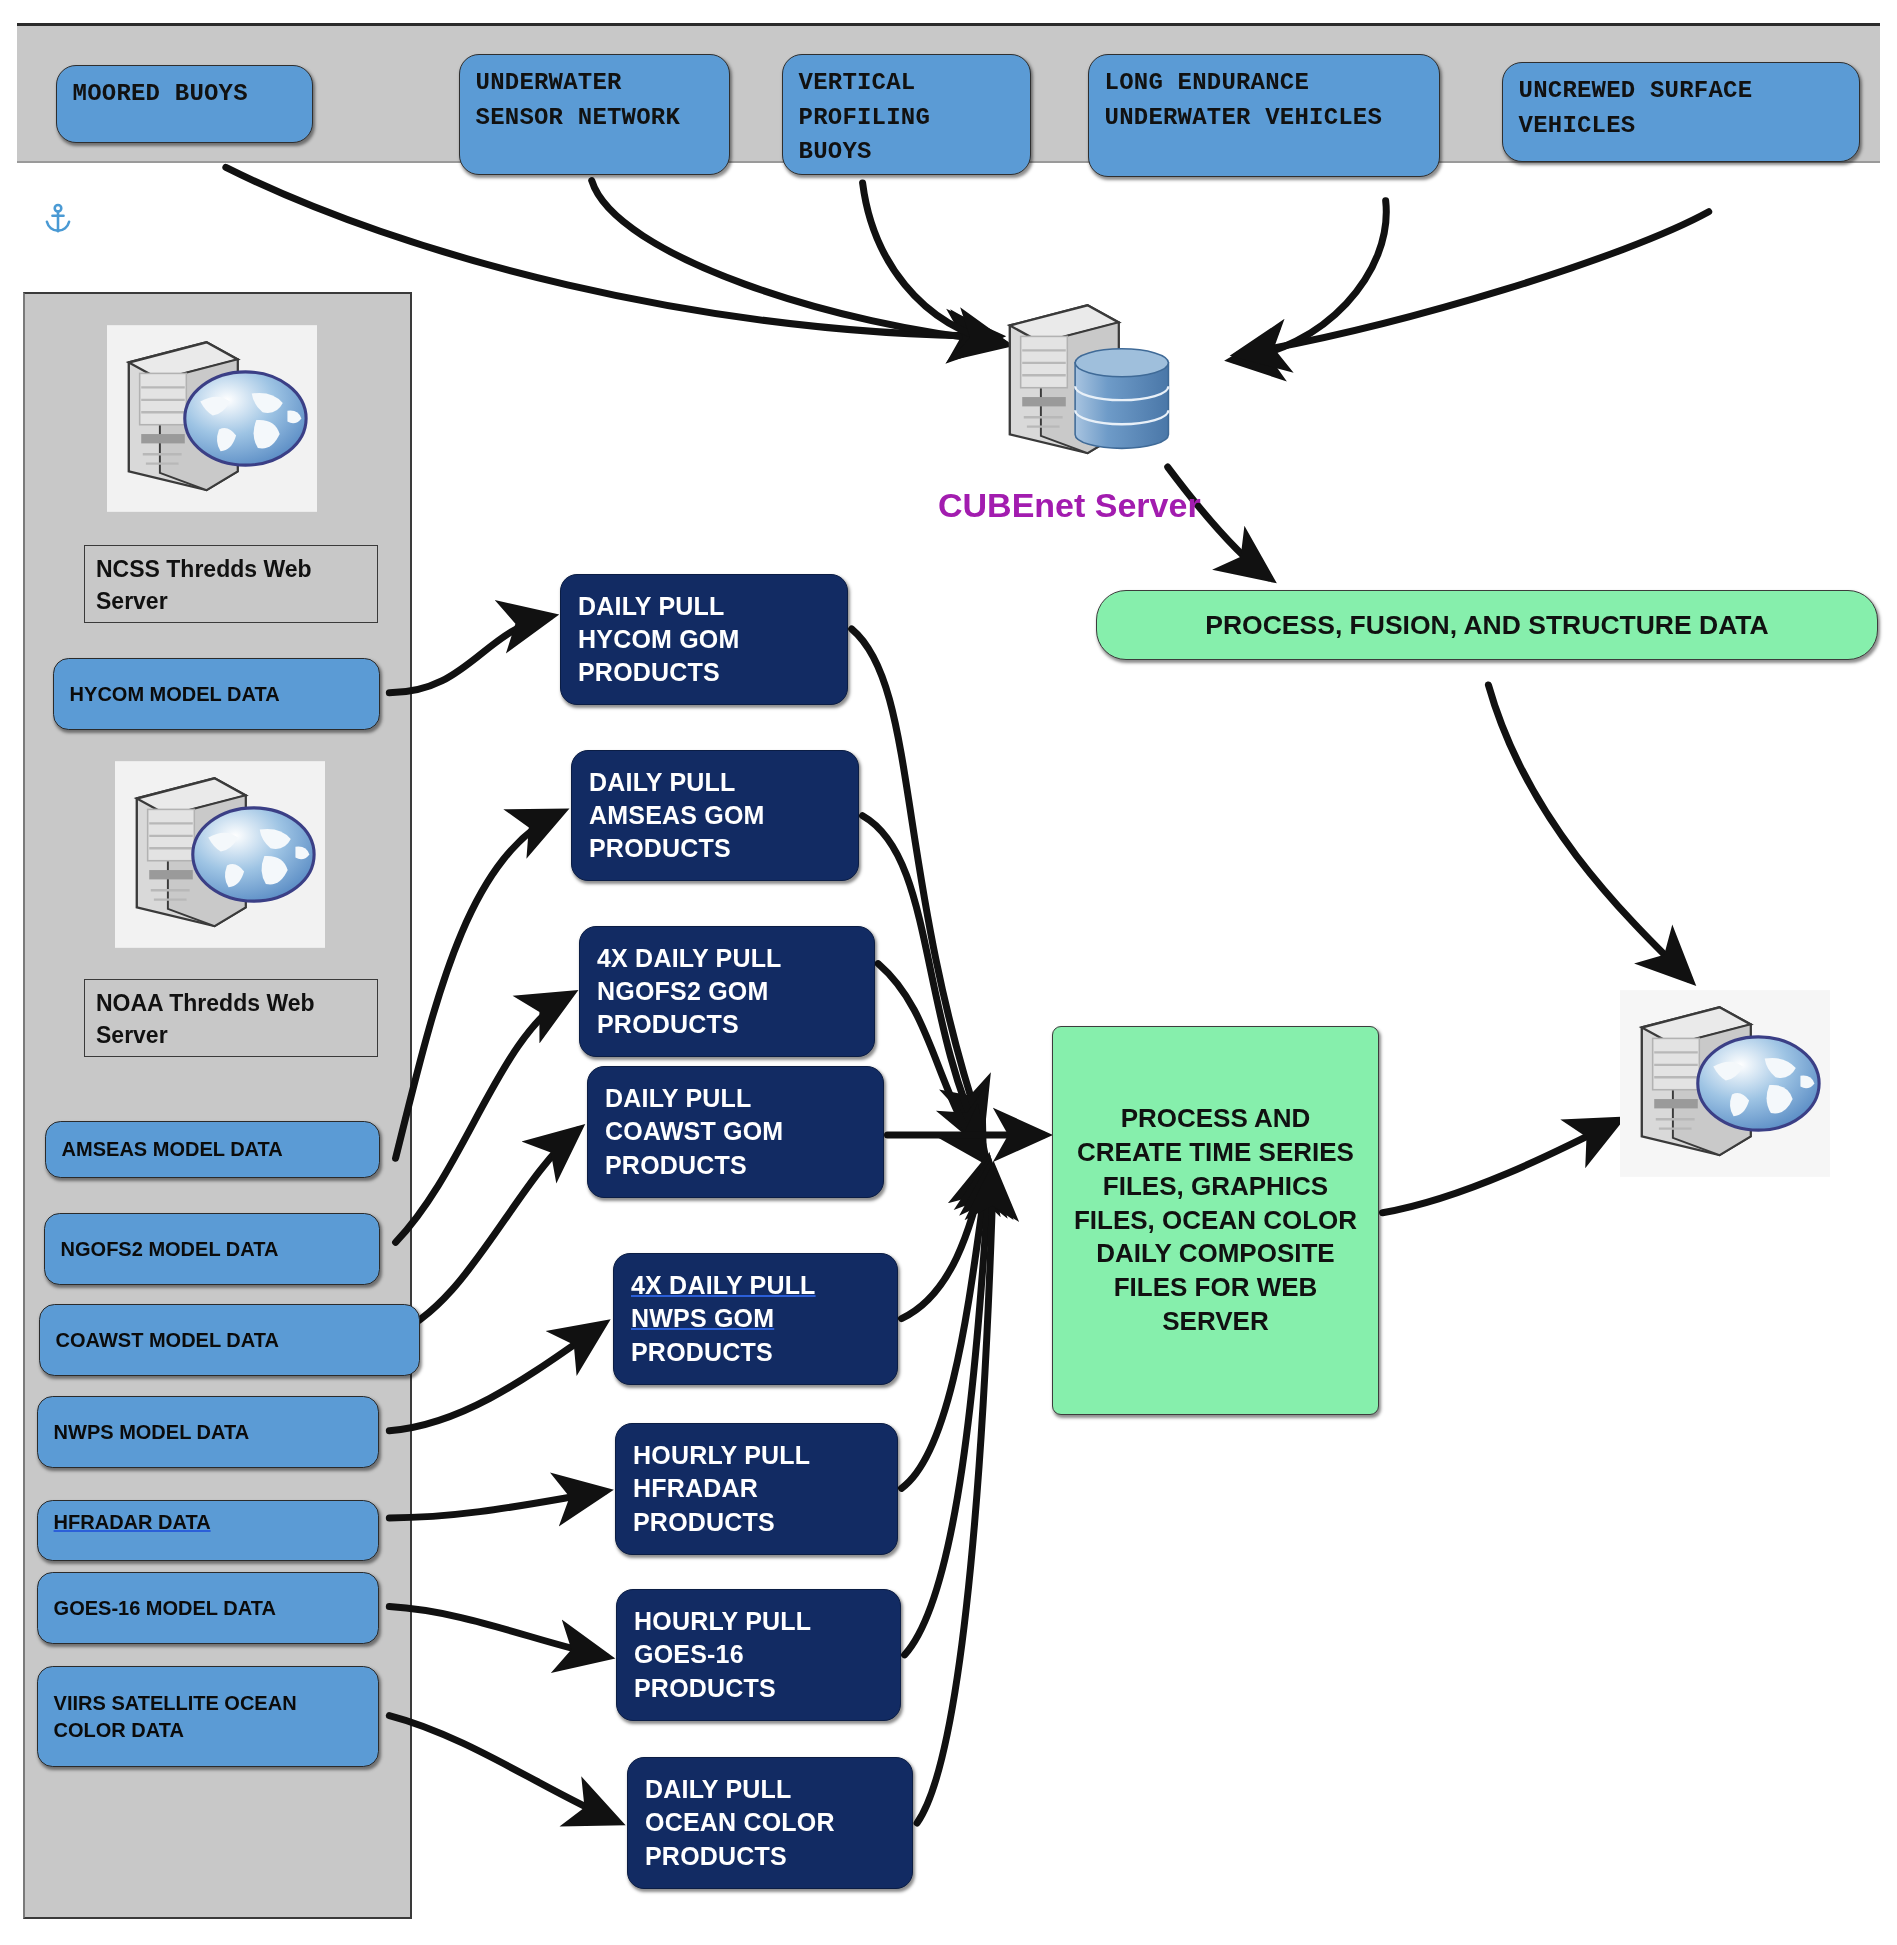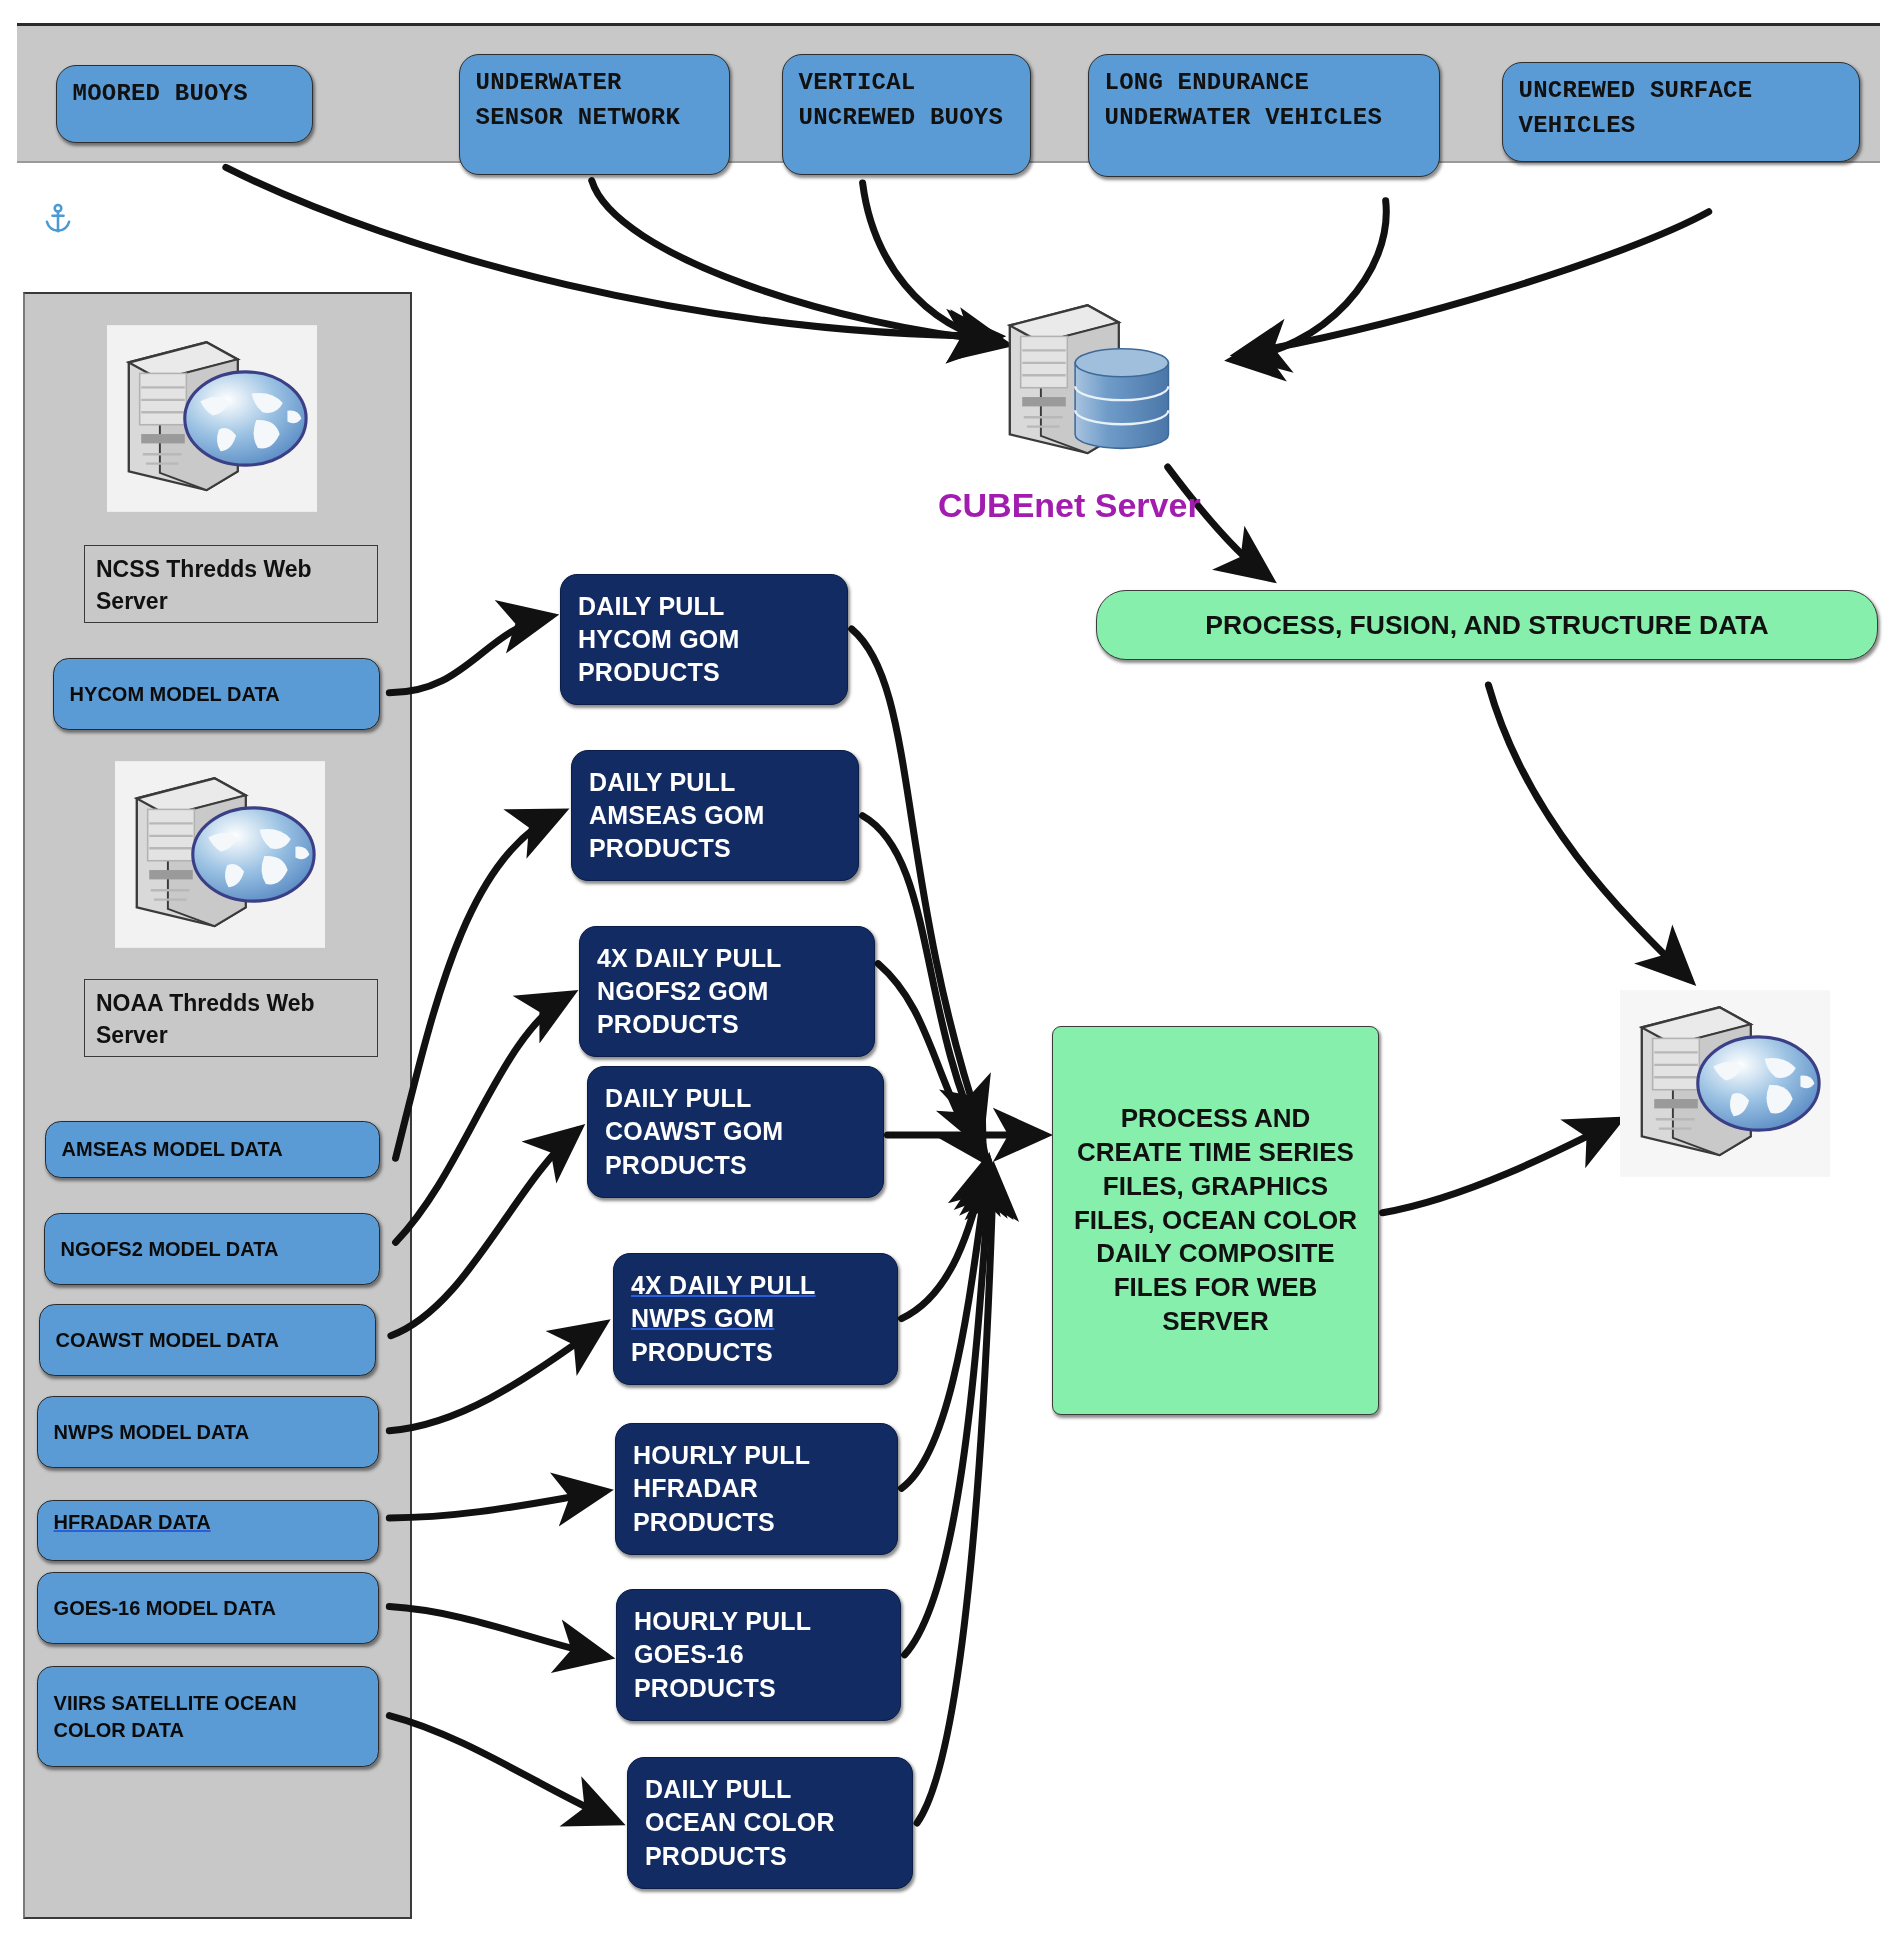--- a/index.html
+++ b/index.html
@@ -117,21 +117,21 @@
 
   <div class="node src" style="left:56px;  top:65px;  width:257px; height:78px;">
     <span class="txt">MOORED BUOYS</span>
   </div>
 
   <div class="node src" style="left:459px; top:54px;  width:271px; height:121px; align-items:flex-start;">
     <span class="txt">UNDERWATER SENSOR NETWORK</span>
   </div>
 
   <div class="node src" style="left:782px; top:54px; width:249px; height:121px; align-items:flex-start;">
-    <span class="txt">VERTICAL UNCREWED BUOYS</span>
+    <span class="txt">VERTICAL PROFILING BUOYS</span>
   </div>
 
   <div class="node src" style="left:1088px; top:54px; width:352px; height:123px; align-items:flex-start;">
     <span class="txt">LONG  ENDURANCE UNDERWATER VEHICLES</span>
   </div>
 
   <div class="node src" style="left:1502px; top:62px; width:358px; height:100px; align-items:flex-start;">
     <span class="txt">UNCREWED SURFACE VEHICLES</span>
   </div>
 
@@ -245,21 +245,21 @@
   </div>
 
   <div class="node dat" style="left:45px; top:1121px; width:335px; height:57px;">
     <span class="txt">AMSEAS    MODEL DATA</span>
   </div>
 
   <div class="node dat" style="left:44px; top:1213px; width:336px; height:72px;">
     <span class="txt">NGOFS2    MODEL DATA</span>
   </div>
 
-  <div class="node dat" style="left:39px; top:1304px; width:337px; height:72px;">
+  <div class="node dat" style="left:39px; top:1304px; width:381px; height:72px;">
     <span class="txt">COAWST   MODEL DATA</span>
   </div>
 
   <div class="node dat" style="left:37px; top:1396px; width:342px; height:72px;">
     <span class="txt">NWPS MODEL DATA</span>
   </div>
 
   <div class="node dat" style="left:37px; top:1500px; width:342px; height:61px; align-items:flex-start;">
     <span class="txt u">HFRADAR  DATA</span>
   </div>

